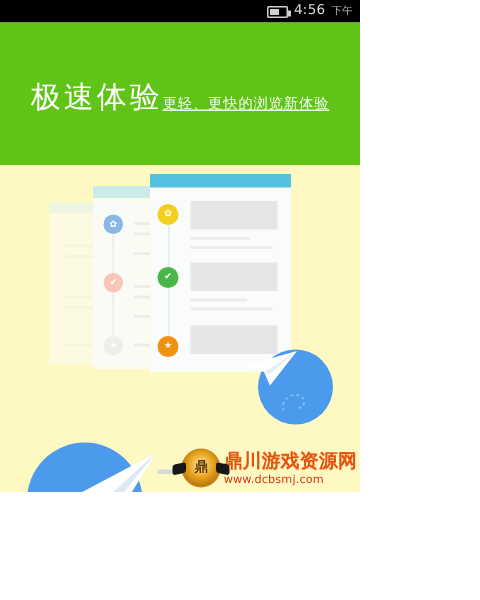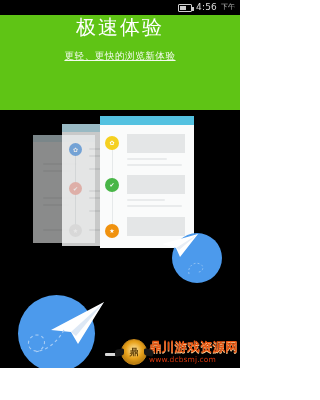--- a/index.html
+++ b/index.html
@@ -1,39 +1,39 @@
 <!DOCTYPE html>
 <html><head>
 <meta charset="utf-8">
 <style>
   * { margin:0; padding:0; box-sizing:border-box; }
   html, body {
     width:240px; height:400px; overflow:hidden;
     background:#ffffff;
     font-family:"DejaVu Sans", sans-serif;
   }
-  #screen { position:relative; width:240px; height:368px; background:#000000; overflow:hidden; }
+  #screen { position:relative; width:240px; height:328px; background:#fef9c3; overflow:hidden; }
 
   
   .statusbar {
     position:absolute; top:0; left:0; width:240px; height:15px;
     background:#000; display:flex; align-items:center;
     justify-content:flex-end; padding-right:5px; gap:4px;
   }
   .batt { position:relative; width:14px; height:8px; border:1px solid #cfcfcf; border-radius:1px; }
   .batt::after { content:""; position:absolute; right:-3px; top:2px; width:2px; height:4px; background:#cfcfcf; }
   .batt i { position:absolute; left:1px; top:1px; width:6px; height:4px; background:#cfcfcf; display:block; }
   .sb-time { color:#dcdcdc; font-size:9px; letter-spacing:.2px; line-height:1; }
   .sb-ampm { color:#b9b9b9; font-size:7px; line-height:1; }
 
   
   .header {
     position:absolute; top:15px; left:0; width:240px; height:95px;
     background:#5fc415;
-    display:flex; flex-direction:column; align-items:center; 
+    display:flex; flex-direction:row; align-items:center; justify-content:center;
   }
   .title { color:#ffffff; font-size:20px; letter-spacing:2px; line-height:1; margin-top:2px; }
   .subtitle { color:#ffffff; font-size:9.5px; letter-spacing:.6px; margin-top:13px; opacity:.93;text-decoration:underline; }
 
   
   .stage { position:absolute; top:110px; left:0; width:240px; height:270px; }
 
   .card { position:absolute; background:#fdfdfd; }
   .card .hdr { position:absolute; top:0; left:0; right:0; }
 

